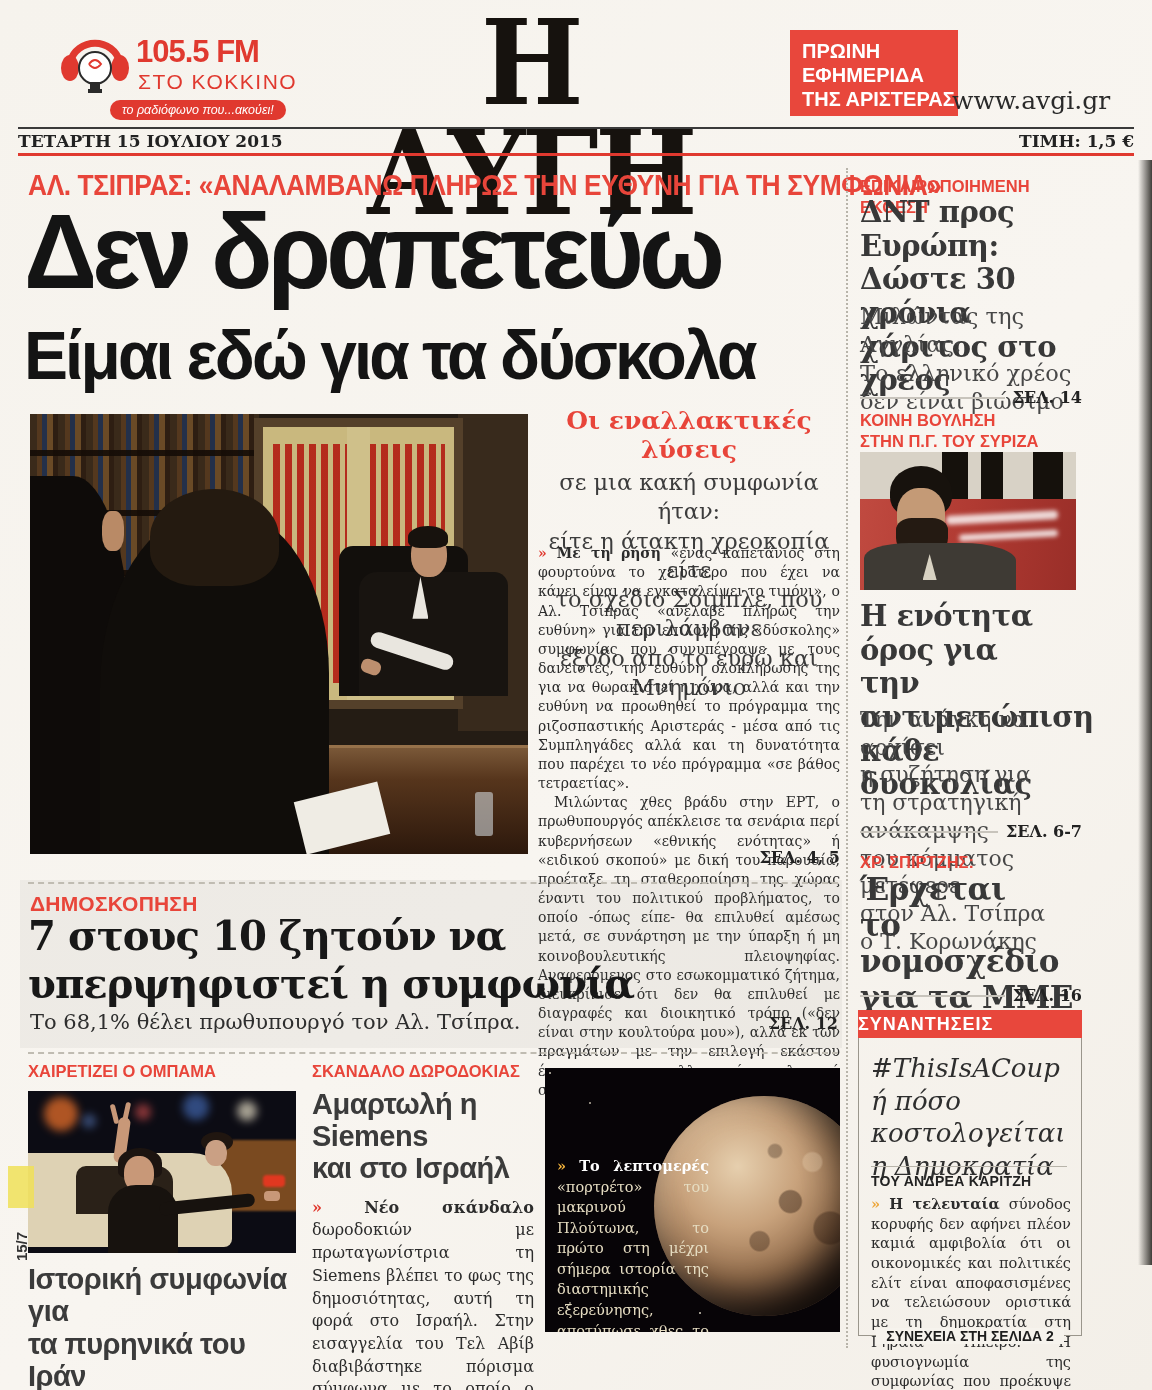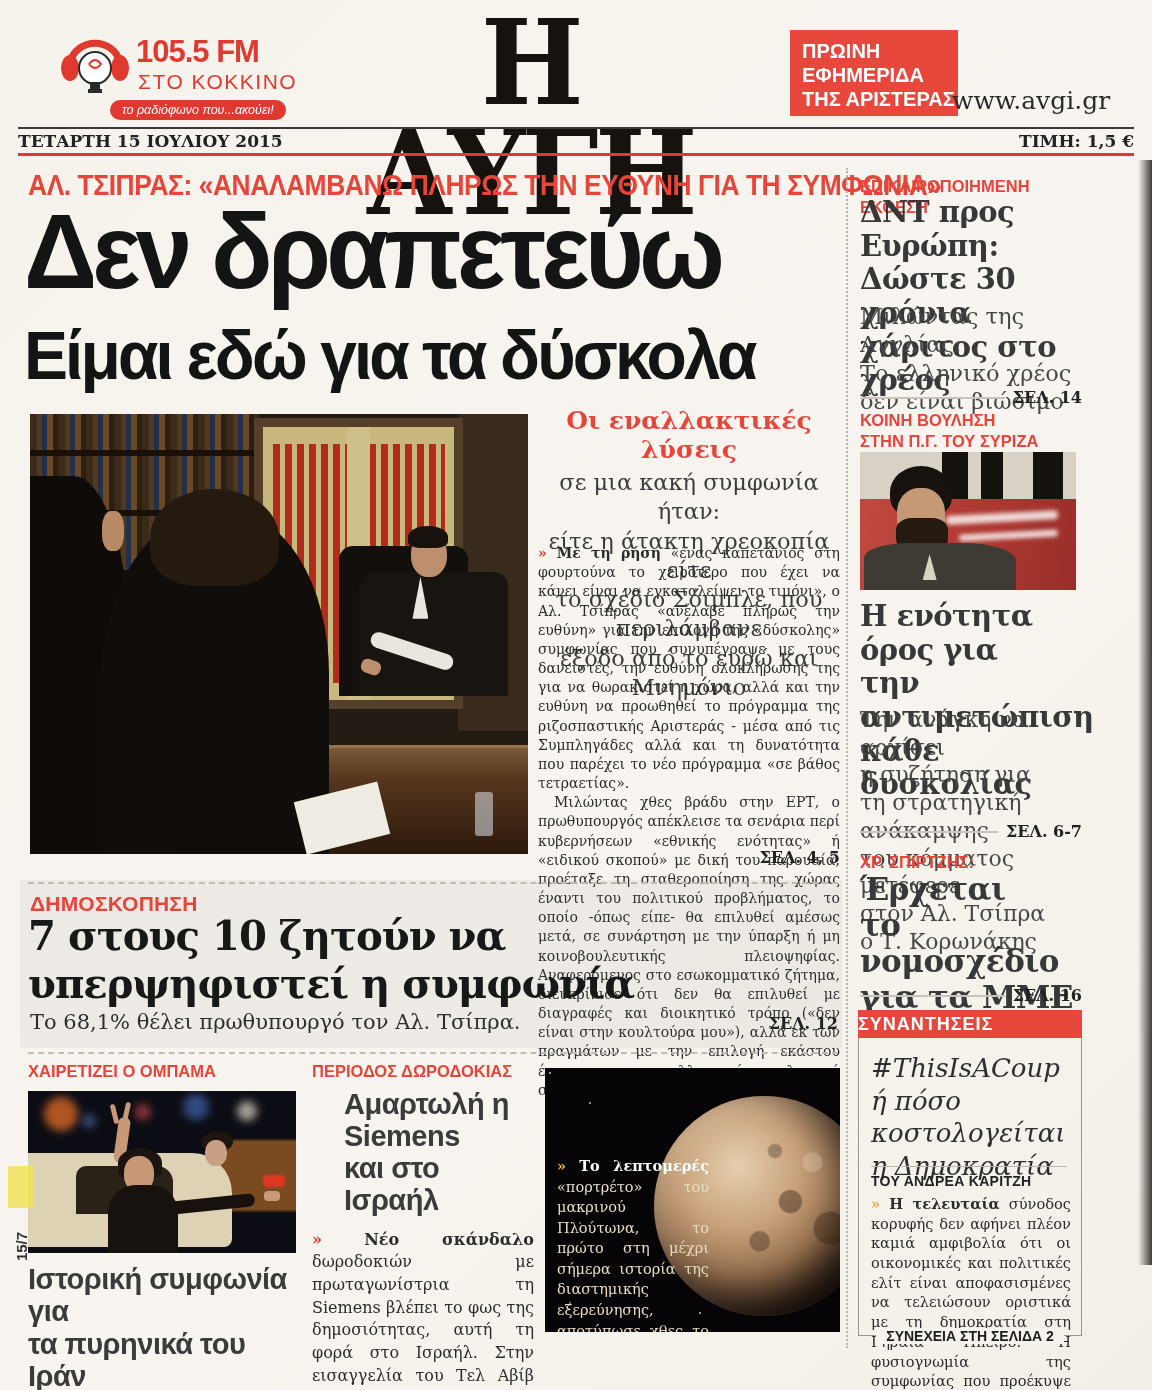--- a/index.html
+++ b/index.html
@@ -56,21 +56,21 @@
   #poll-sub1{left:30px;top:980px;font-family:"DejaVu Serif",serif;font-size:21px;color:#2e2e2e;}
   #poll-sub2{left:30px;top:1010px;font-family:"DejaVu Serif",serif;font-size:21px;color:#2e2e2e;}
   #poll-ref{left:700px;top:1014px;width:138px;text-align:right;}
   #poll-div-bot{left:28px;top:1052px;width:810px;border-top:2px dashed #c0bcb2;}
   
   #iran{left:28px;top:1062px;width:268px;}
   .bkicker{font-size:16.5px;font-weight:bold;color:#e8453a;}
   #iran-photo{position:relative;margin-top:10px;width:268px;height:162px;background:#0c0c14;overflow:hidden;}
   #iran-headline{margin-top:10px;font-size:29px;font-weight:bold;line-height:1.12;color:#3b3b3b;letter-spacing:-.5px;}
   #siemens{left:312px;top:1062px;width:222px;}
-  #siemens-headline{margin-top:8px;font-size:29px;font-weight:bold;line-height:1.1;color:#3b3b3b;letter-spacing:-.5px;margin-left:32px;}
+  #siemens-headline{margin-top:8px;font-size:29px;font-weight:bold;line-height:1.1;color:#3b3b3b;letter-spacing:-.5px;}
   #siemens-body{margin-top:12px;font-family:"DejaVu Serif",serif;font-size:16px;line-height:1.42;
                 color:#2c2c2c;text-align:justify;}
   #pluto-box{left:545px;top:1068px;width:295px;height:264px;background:#070407;overflow:hidden;color:#efe8d2;}
   #pluto-stars{position:absolute;left:4px;top:4px;width:2px;height:2px;background:#cfc8b8;border-radius:50%;
      box-shadow:40px 30px 0 #b8b0a0,90px 200px 0 #a89f90,150px 240px 0 #cfc8b8,30px 150px 0 #8a8378,
      250px 230px 0 #b8b0a0,70px 90px 0 rgba(200,190,170,.5),20px 230px 0 #9a9284,120px 120px 0 rgba(190,180,160,.4),
      230px 40px 0 rgba(200,190,170,.35),200px 150px 0 rgba(190,180,160,.3);}
   #pluto-planet{position:absolute;right:-34px;top:28px;width:220px;height:220px;border-radius:50%;
      background:radial-gradient(circle at 38% 32%,#e6cfae 0%,#c8a27c 30%,#97704e 55%,#5e4030 78%,#241710 100%);
      box-shadow:inset -22px -18px 40px rgba(0,0,0,.85),inset 8px 8px 24px rgba(255,240,210,.25);}
@@ -282,21 +282,21 @@
       <div class="ir-handL"></div>
       <div class="ir-hair2"></div>
       <div class="ir-face2"></div>
     </div>
     <div id="iran-headline" class="pre">Ιστορική συμφωνία για
 τα πυρηνικά του Ιράν</div>
 
   </div>
 
   <div class="abs" id="siemens">
-    <div class="bkicker">ΠΕΡΙΟΔΟΣ ΔΩΡΟΔΟΚΙΑΣ</div>
+    <div class="bkicker">ΣΚΑΝΔΑΛΟ ΔΩΡΟΔΟΚΙΑΣ</div>
     <div id="siemens-headline" class="pre">Αμαρτωλή η Siemens
 και στο Ισραήλ</div>
     <div id="siemens-body">
       <span class="chev red">»</span> <span class="lead-in">Νέο σκάνδαλο</span><span> δωροδοκιών με πρωταγωνίστρια τη Siemens βλέπει το φως της δημοσιότητας, αυτή τη φορά στο Ισραήλ. Στην εισαγγελία του Τελ Αβίβ διαβιβάστηκε πόρισμα σύμφωνα με το οποίο ο γερμανικός όμιλος δωροδόκησε με 20 εκατ. δολάρια αξιωματούχους της κρατικής εταιρείας ηλεκτρισμού Israel Electric Corp (IEC) προκειμένου να εξασφαλίσει χρυσά συμβόλαια την περίοδο</span>
     </div>
 
   </div>
 
   <div class="abs" id="pluto-box">
     <div id="pluto-stars"></div>

